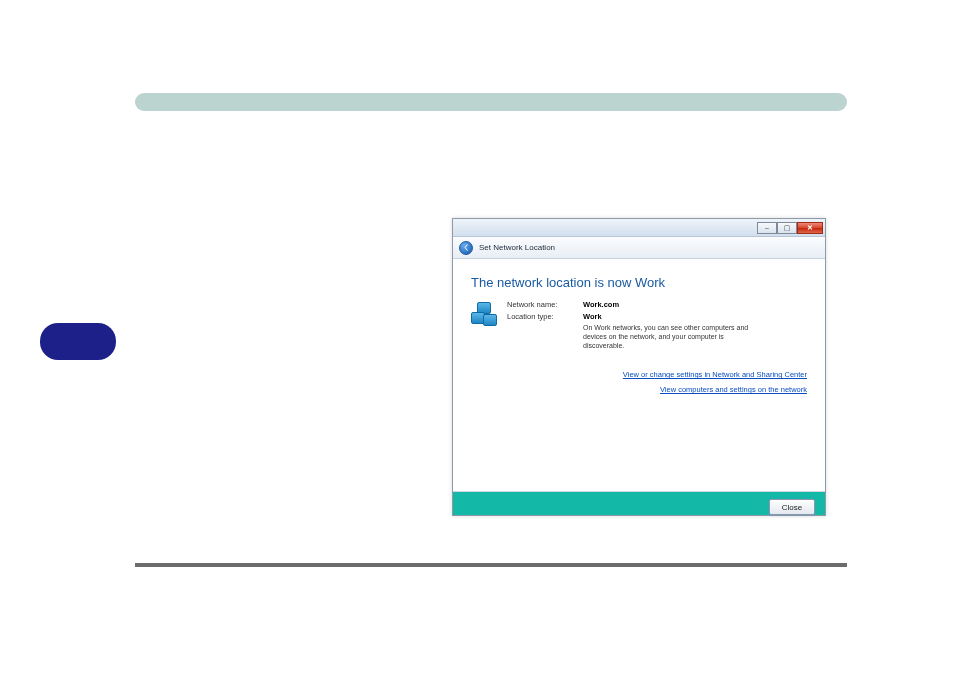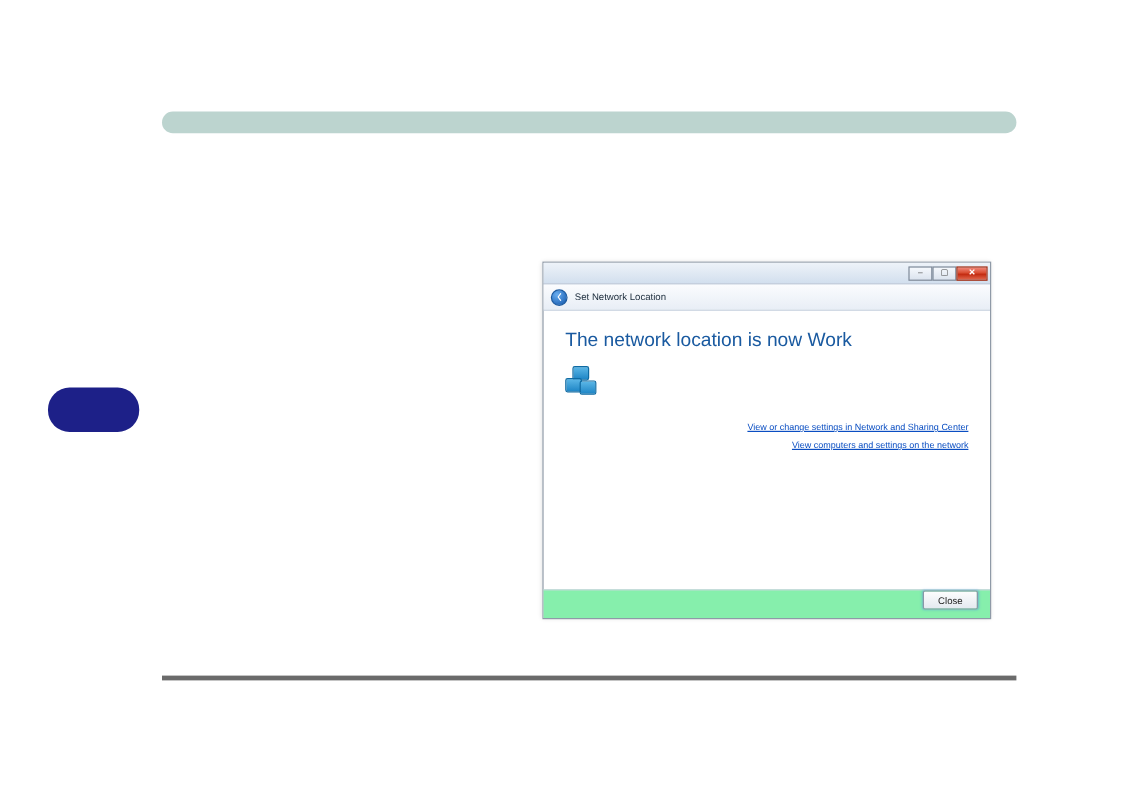--- a/index.html
+++ b/index.html
@@ -112,21 +112,21 @@
   .subheader-faded { color: #9aa5b2; font-size: 7px; margin-left: 10px; }
   
   .content {
     flex: 1;
     padding: 16px 18px 8px 18px;
     display: flex;
     flex-direction: column;
   }
   .content-heading {
     color: #1a5aa0;
-    font-size: 16px;
+    font-size: 13px;
     font-weight: 400;
     margin-bottom: 10px;
   }
   .info-row {
     display: flex;
     gap: 10px;
   }
   .net-icon {
     width: 26px;
     height: 26px;
@@ -171,24 +171,24 @@
   }
   .links a {
     color: #0a4ec2;
     text-decoration: underline;
     font-size: 7.5px;
     cursor: pointer;
   }
   
   .footer {
     height: 24px;
-    background: #86efac;
+    background: #14b8a6;
     border-top: 1px solid #cfd7e2;
     display: flex;
-    align-items: flex-start;
+    align-items: flex-end;
     justify-content: flex-end;
     padding-right: 10px;
   }
   .close-btn {
     min-width: 46px;
     height: 16px;
     font-size: 8px;
     background: linear-gradient(to bottom,#fdfdfd,#e4e9f0);
     border: 1px solid #8a97a8;
     border-radius: 2px;
@@ -235,20 +235,27 @@
 
   <div class="content">
     <div class="content-heading">The network location is now Work</div>
 
     <div class="info-row">
       <div class="net-icon">
         <div class="box b1"></div>
         <div class="box b2"></div>
         <div class="box b3"></div>
       </div>
+      <div class="info-grid">
+        <span class="label">Network name:</span>
+        <span class="value">Work.com</span>
+        <span class="label">Location type:</span>
+        <span class="value">Work</span>
+        <span class="desc">On Work networks, you can see other computers and devices on the network, and your computer is discoverable.</span>
+      </div>
     </div>
 
     <div class="links">
       <a>View or change settings in Network and Sharing Center</a>
       <a>View computers and settings on the network</a>
     </div>
   </div>
 
   <div class="footer">
     <button class="close-btn">Close</button>

